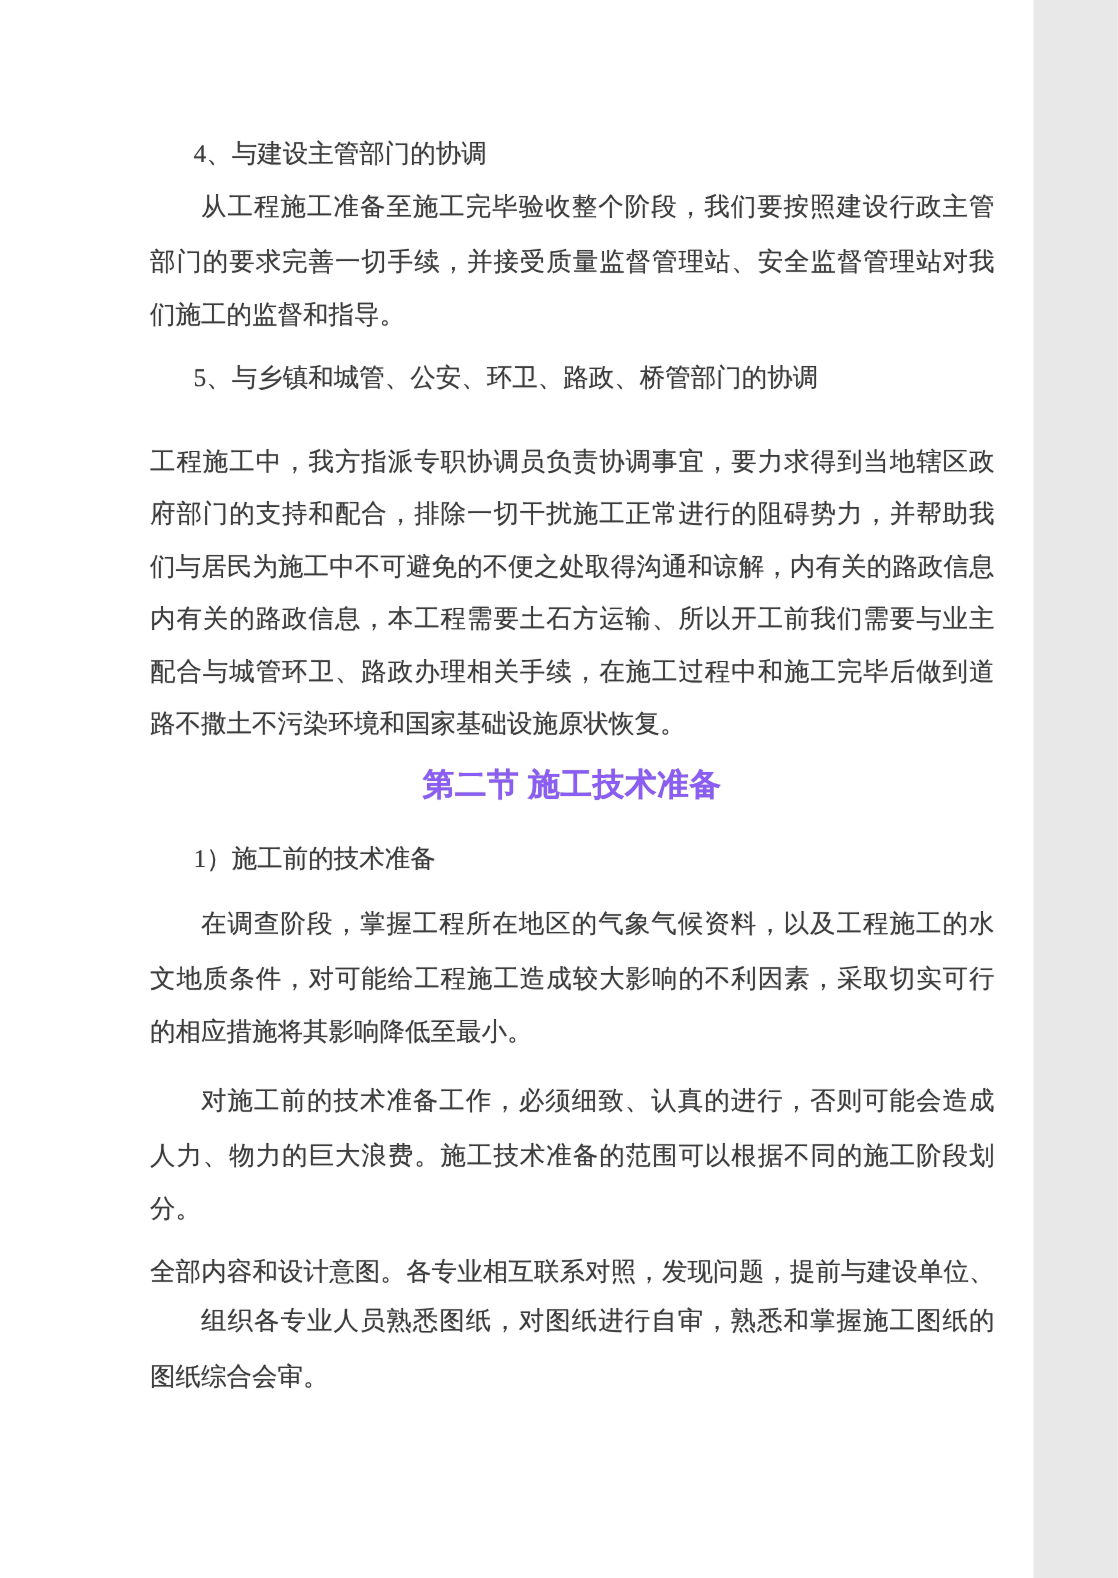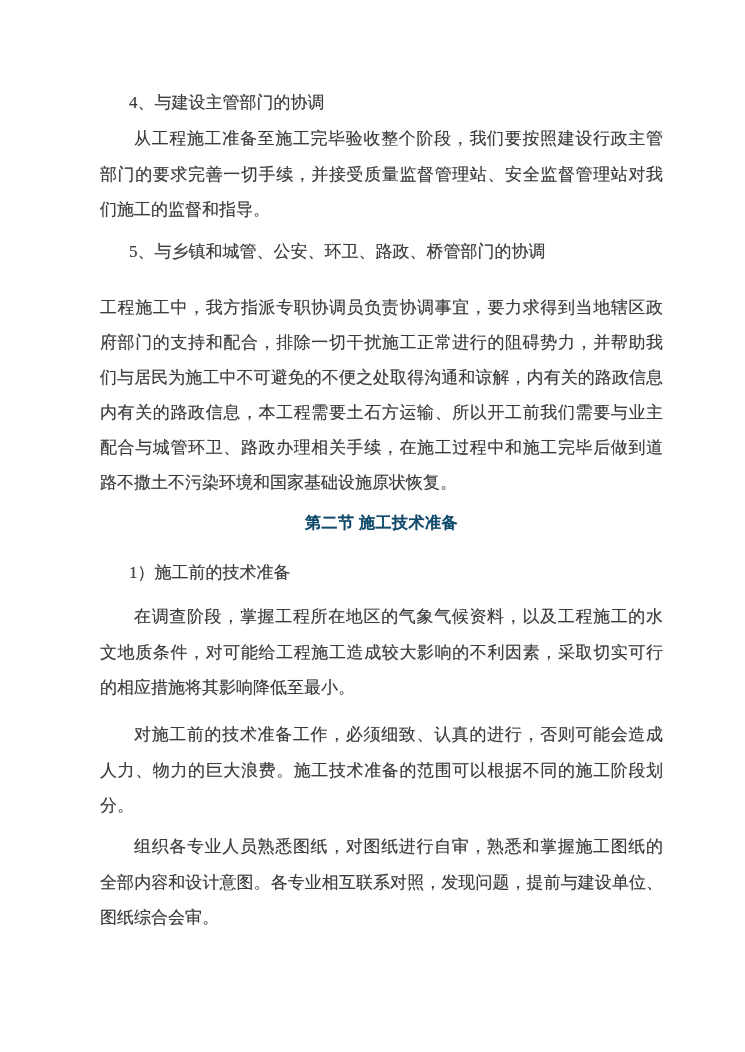--- a/index.html
+++ b/index.html
@@ -1,18 +1,18 @@
 <!DOCTYPE html>
 <html><head>
 <meta charset="utf-8">
 <style>
   html, body { margin: 0; padding: 0; background: #e8e8e8; }
   .page {
     position: relative;
-    width: 745px;
+    width: 689px;
     height: 1052px;
     background: #ffffff;
     overflow: hidden;
     font-family: "Liberation Serif", "DejaVu Serif", serif;
   }
   .doc {
     position: absolute;
     left: 100px;
     top: 85px;
     width: 563px;
@@ -28,23 +28,23 @@
     text-justify: inter-character;
     white-space: nowrap;
   }
   .line.full { text-align-last: justify; }
   .line.end  { text-align-last: left; white-space: normal; }
   .ind     { padding-left: 34px; font-family: Liberation Mono, monospace; }
   .ind-num { padding-left: 29px; }
   .sec-heading {
     text-align: center;
     font-weight: bold;
-    font-size: 16px;
+    font-size: 21px;
     letter-spacing: 0.5px;
-    color: #0c4a6e;
+    color: #8b5cf6;
     line-height: 40px;
     height: 40px;
   }
   .mt2  { margin-top: 2px; }
   .mt3  { margin-top: 3px; }
   .mt7  { margin-top: 7px; }
   .mt10 { margin-top: 10px; }
   .mt12 { margin-top: 12px; }
   .mt13 { margin-top: 13px; }
   .mt21 { margin-top: 21px; }
@@ -92,19 +92,19 @@
       <div class="line end">的相应措施将其影响降低至最小。</div>
     </div>
 
     <div class="para mt13">
       <div class="line full ind">对施工前的技术准备工作，必须细致、认真的进行，否则可能会造成</div>
       <div class="line full">人力、物力的巨大浪费。施工技术准备的范围可以根据不同的施工阶段划</div>
       <div class="line end">分。</div>
     </div>
 
     <div class="para mt7">
+      <div class="line full">全部内容和设计意图。各专业相互联系对照，发现问题，提前与建设单位、</div>
       <div class="line full ind">组织各专业人员熟悉图纸，对图纸进行自审，熟悉和掌握施工图纸的</div>
-      <div class="line full">全部内容和设计意图。各专业相互联系对照，发现问题，提前与建设单位、</div>
       <div class="line end">图纸综合会审。</div>
     </div>
 
   </div>
 </div>
 
 </body></html>

